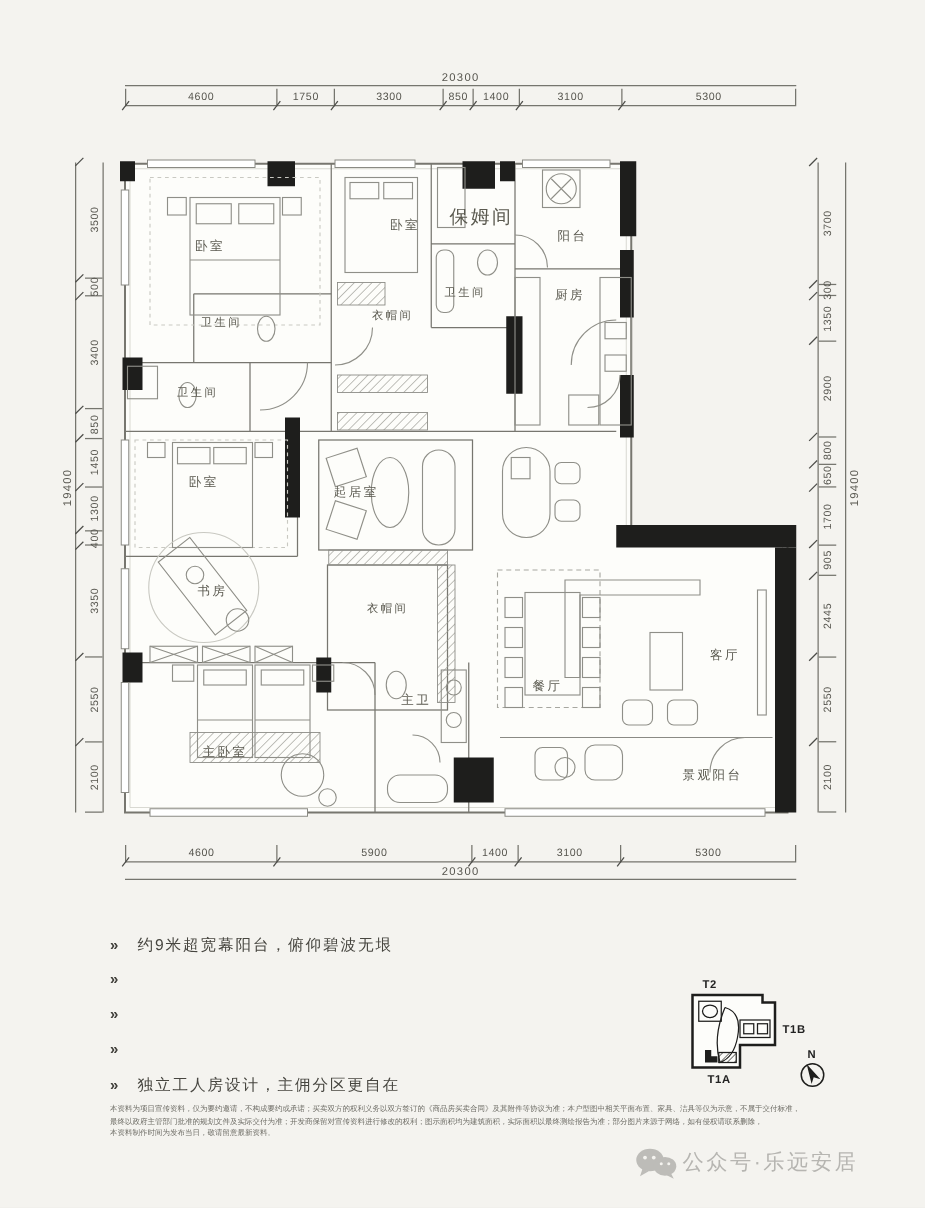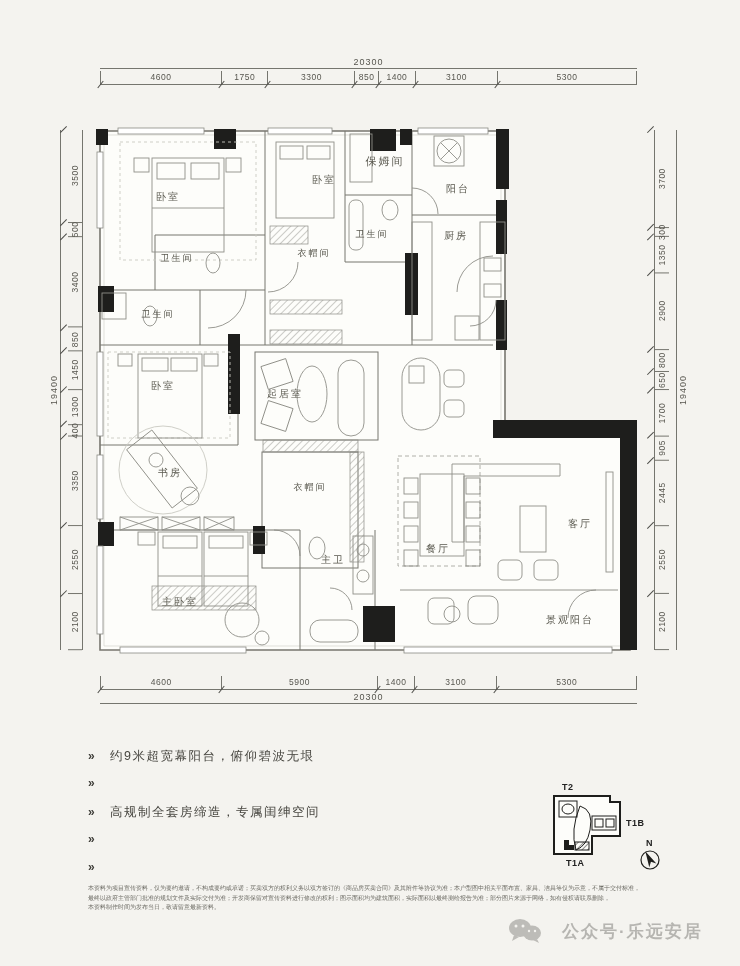--- a/index.html
+++ b/index.html
@@ -50,21 +50,21 @@
 
   
   .keyplan{position:absolute;left:540px;top:778px;width:130px;height:104px;}
   .kp-label{position:absolute;font-size:9px;font-weight:bold;color:#222;letter-spacing:0.5px;}
 
   
   .disclaimer{position:absolute;left:88px;top:884px;width:560px;font-size:6px;line-height:1.6;
     color:#6e6d66;text-align:justify;}
 
   
-  .wm-wechat{position:absolute;left:508px;top:918px;display:flex;align-items:center;gap:20px;font-weight:bold;}
+  .wm-wechat{position:absolute;left:508px;top:918px;display:flex;align-items:flex-start;gap:4px;}
   .wm-wechat-text{font-size:17px;color:#b6b5b1;letter-spacing:2px;}
   .wm-sohu{position:absolute;left:556px;top:937px;font-size:15px;font-weight:bold;color:#111;
     letter-spacing:1px;
     text-shadow:-1px -1px 0 #fff,1px -1px 0 #fff,-1px 1px 0 #fff,1px 1px 0 #fff,0 1px 0 #fff,0 -1px 0 #fff;}
 </style>
 </head>
 <body>
 
 <div class="canvas">
 
@@ -300,21 +300,21 @@
     </g>
   </svg>
 
   <div class="room-label" style="left:168px;top:197px;">卧室</div>
   <div class="room-label" style="left:177px;top:258px;font-size:9px;">卫生间</div>
   <div class="room-label" style="left:158px;top:314px;font-size:9px;">卫生间</div>
   <div class="room-label" style="left:163px;top:386px;">卧室</div>
   <div class="room-label" style="left:170px;top:473px;">书房</div>
   <div class="room-label" style="left:180px;top:602px;">主卧室</div>
   <div class="room-label" style="left:324px;top:180px;">卧室</div>
-  <div class="room-label" style="left:385px;top:161px;font-size:11px;">保姆间</div>
+  <div class="room-label" style="left:385px;top:174px;font-size:15px;">保姆间</div>
   <div class="room-label" style="left:458px;top:189px;">阳台</div>
   <div class="room-label" style="left:372px;top:234px;font-size:9px;">卫生间</div>
   <div class="room-label" style="left:314px;top:253px;font-size:9px;">衣帽间</div>
   <div class="room-label" style="left:456px;top:236px;">厨房</div>
   <div class="room-label" style="left:285px;top:394px;">起居室</div>
   <div class="room-label" style="left:310px;top:487px;font-size:9px;">衣帽间</div>
   <div class="room-label" style="left:438px;top:518px;margin-top:31px;">餐厅</div>
   <div class="room-label" style="left:580px;top:524px;">客厅</div>
   <div class="room-label" style="left:333px;top:560px;">主卫</div>
   <div class="room-label" style="left:570px;top:620px;">景观阳台</div>
@@ -322,27 +322,27 @@
   <div class="bullets">
     <div class="bullet-row">
       <span class="bullet-marker">»</span>
       <span class="bullet-text">约9米超宽幕阳台，俯仰碧波无垠</span>
     </div>
     <div class="bullet-row">
       <span class="bullet-marker">»</span>
     </div>
     <div class="bullet-row">
       <span class="bullet-marker">»</span>
-      <span class="bullet-text">高规制全套房缔造，专属闺绅空间</span>
-    </div>
-    <div class="bullet-row">
-      <span class="bullet-marker">»</span>
-    </div>
-    <div class="bullet-row">
-      <span class="bullet-marker">»</span>
+    </div>
+    <div class="bullet-row">
+      <span class="bullet-marker">»</span>
+    </div>
+    <div class="bullet-row">
+      <span class="bullet-marker">»</span>
+      <span class="bullet-text">独立工人房设计，主佣分区更自在</span>
     </div>
   </div>
 
   <div class="keyplan">
     <svg width="130" height="104" viewBox="0 0 130 104">
       <path d="M14,18 H70 V24 H80 V58 H52 V76 H14 Z" fill="#fdfdfa" stroke="#1e1e1c" stroke-width="2"></path>
       <rect x="19" y="23" width="18" height="16" fill="none" stroke="#1e1e1c" stroke-width="1"></rect>
       <ellipse cx="28" cy="31" rx="6" ry="5" fill="none" stroke="#1e1e1c" stroke-width="1"></ellipse>
       <path d="M40,28 q14,4 10,24 q-3,16 -14,20 q-6,-20 4,-44" fill="none" stroke="#1e1e1c" stroke-width="1"></path>
       <rect x="52" y="38" width="24" height="14" fill="none" stroke="#1e1e1c" stroke-width="1"></rect>

